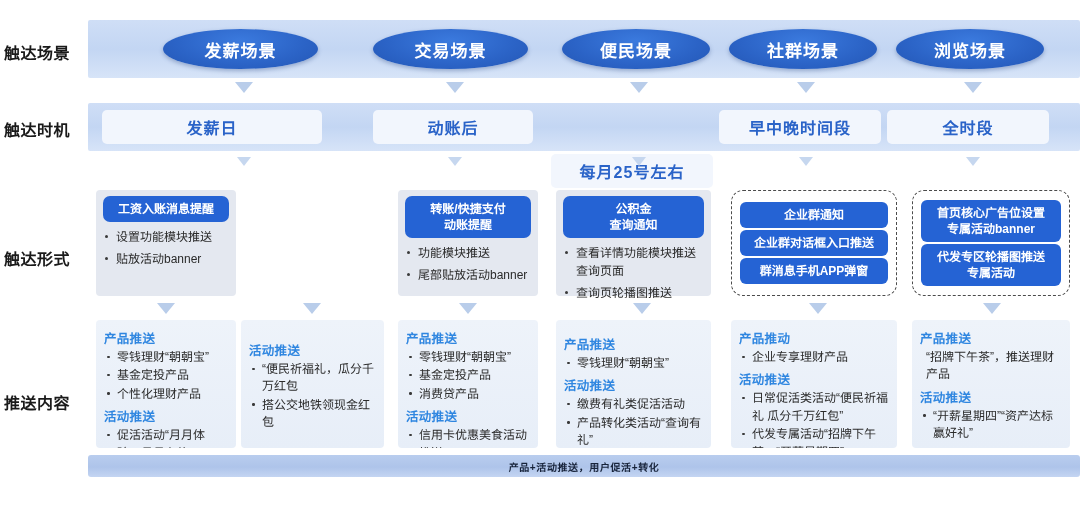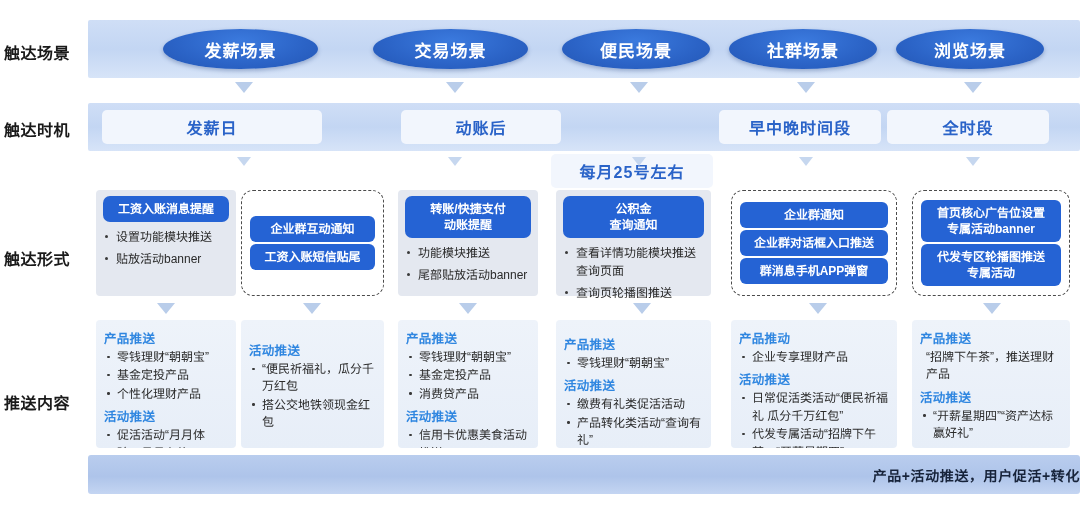--- a/index.html
+++ b/index.html
@@ -122,25 +122,25 @@
     content:"";position:absolute;left:3px;top:6.5px;
     width:2.5px;height:2.5px;background:#3a3a3a;border-radius:50%;
   }
   .c-plain{
     font-size:12px;color:#2b2b2b;line-height:1.45;margin:0 0 3px 0;
     padding-left:6px;
   }
 
   
   #bottom-bar{
-    position:absolute;left:88px;top:455px;width:992px;height:39px;
+    position:absolute;left:88px;top:455px;width:992px;height:22px;
     background:linear-gradient(180deg,#b9cdee 0%,#aec4ea 55%,#c4d5f2 100%);
     border-radius:3px;
-    display:flex;align-items:center;justify-content:flex-end;
-    color:#17233a;font-weight:bold;font-size:14px;letter-spacing:.6px;
+    display:flex;align-items:center;justify-content:center;
+    color:#17233a;font-weight:bold;font-size:10px;letter-spacing:.6px;
   }
 </style>
 </head>
 <body>
 
 <div id="root">
 
   <div class="row-label" style="top:40px;">触达场景</div>
   <div class="row-label" style="top:117px;">触达时机</div>
   <div class="row-label" style="top:246px;">触达形式</div>
@@ -155,44 +155,40 @@
   </div>
 
   <div class="arrow" style="left:235px;top:82px;"></div>
   <div class="arrow" style="left:446px;top:82px;"></div>
   <div class="arrow" style="left:630px;top:82px;"></div>
   <div class="arrow" style="left:797px;top:82px;"></div>
   <div class="arrow" style="left:964px;top:82px;"></div>
 
   <div class="band" id="band-time">
     <div class="time-chip" style="left:14px;width:220px;">发薪日</div>
-    <div class="time-chip" style="left:313px;width:160px;">动账后</div>
+    <div class="time-chip" style="left:285px;width:160px;">动账后</div>
     <div class="time-chip" style="left:463px;width:162px;margin-top:44px;">每月25号左右</div>
     <div class="time-chip" style="left:631px;width:162px;">早中晚时间段</div>
     <div class="time-chip" style="left:799px;width:162px;">全时段</div>
   </div>
 
   <div class="arrow sm" style="left:237px;top:157px;"></div>
   <div class="arrow sm" style="left:448px;top:157px;"></div>
   <div class="arrow sm" style="left:632px;top:157px;"></div>
   <div class="arrow sm" style="left:799px;top:157px;"></div>
   <div class="arrow sm" style="left:966px;top:157px;"></div>
 
   <div class="form-card" style="left:96px;top:190px;width:140px;height:106px;">
     <div class="blue-tab hdr">工资入账消息提醒</div>
     <ul class="bullets">
       <li>设置功能模块推送</li>
       <li>贴放活动banner</li>
     </ul>
   </div>
 
-  <div class="dash-box" style="left:241px;top:190px;width:143px;height:106px;">
-    <div class="blue-tab">企业群互动通知</div>
-    <div class="blue-tab">工资入账短信贴尾</div>
-  </div>
 
   <div class="form-card" style="left:398px;top:190px;width:140px;height:106px;">
     <div class="blue-tab hdr">转账/快捷支付
 动账提醒</div>
     <ul class="bullets">
       <li>功能模块推送</li>
       <li>尾部贴放活动banner</li>
     </ul>
   </div>
 

